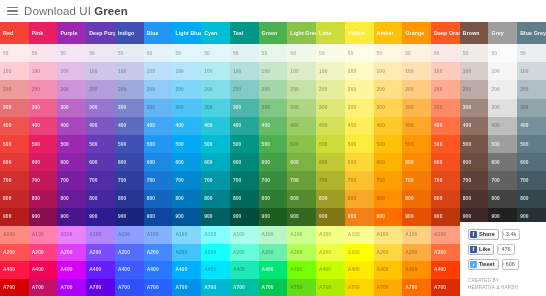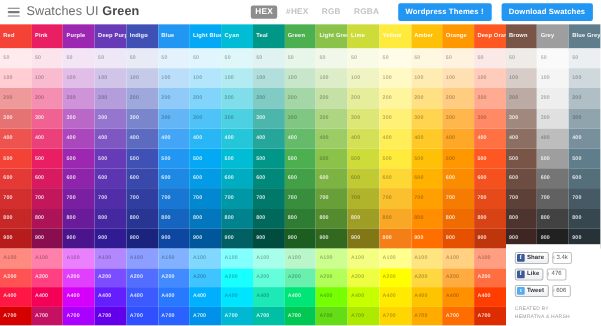--- a/index.html
+++ b/index.html
@@ -220,31 +220,21 @@
 </head>
 <body>
 
 <div id="topbar">
   <div id="hamburger">
     <i></i>
     <i></i>
     <i></i>
   </div>
   <div id="app-title">
-    <span>Swatches UI </span><b>Green</b>
-  </div>
-  <div id="topbar-right">
-    <div id="format-switcher" style="display:flex;align-items:center;gap:4px;">
-        <div class="fmt active">HEX</div>
-        <div class="fmt">#HEX</div>
-        <div class="fmt">RGB</div>
-        <div class="fmt">RGBA</div>
-      </div>
-    <div class="hbtn" id="btn-wordpress">Wordpress Themes !</div>
-    <div class="hbtn" id="btn-download">Download Swatches</div>
+    <span>Download UI </span><b>Green</b>
   </div>
 </div>
 
 <div id="palette">
     <div class="col">
       <div class="col-head" style="background: rgb(244, 67, 54);">Red</div>
       <div class="swatches">
         <div class="sw main lt" style="background: rgb(255, 235, 238);">50</div>
         <div class="sw main lt" style="background: rgb(255, 205, 210);">100</div>
         <div class="sw main lt" style="background: rgb(239, 154, 154);">200</div>

